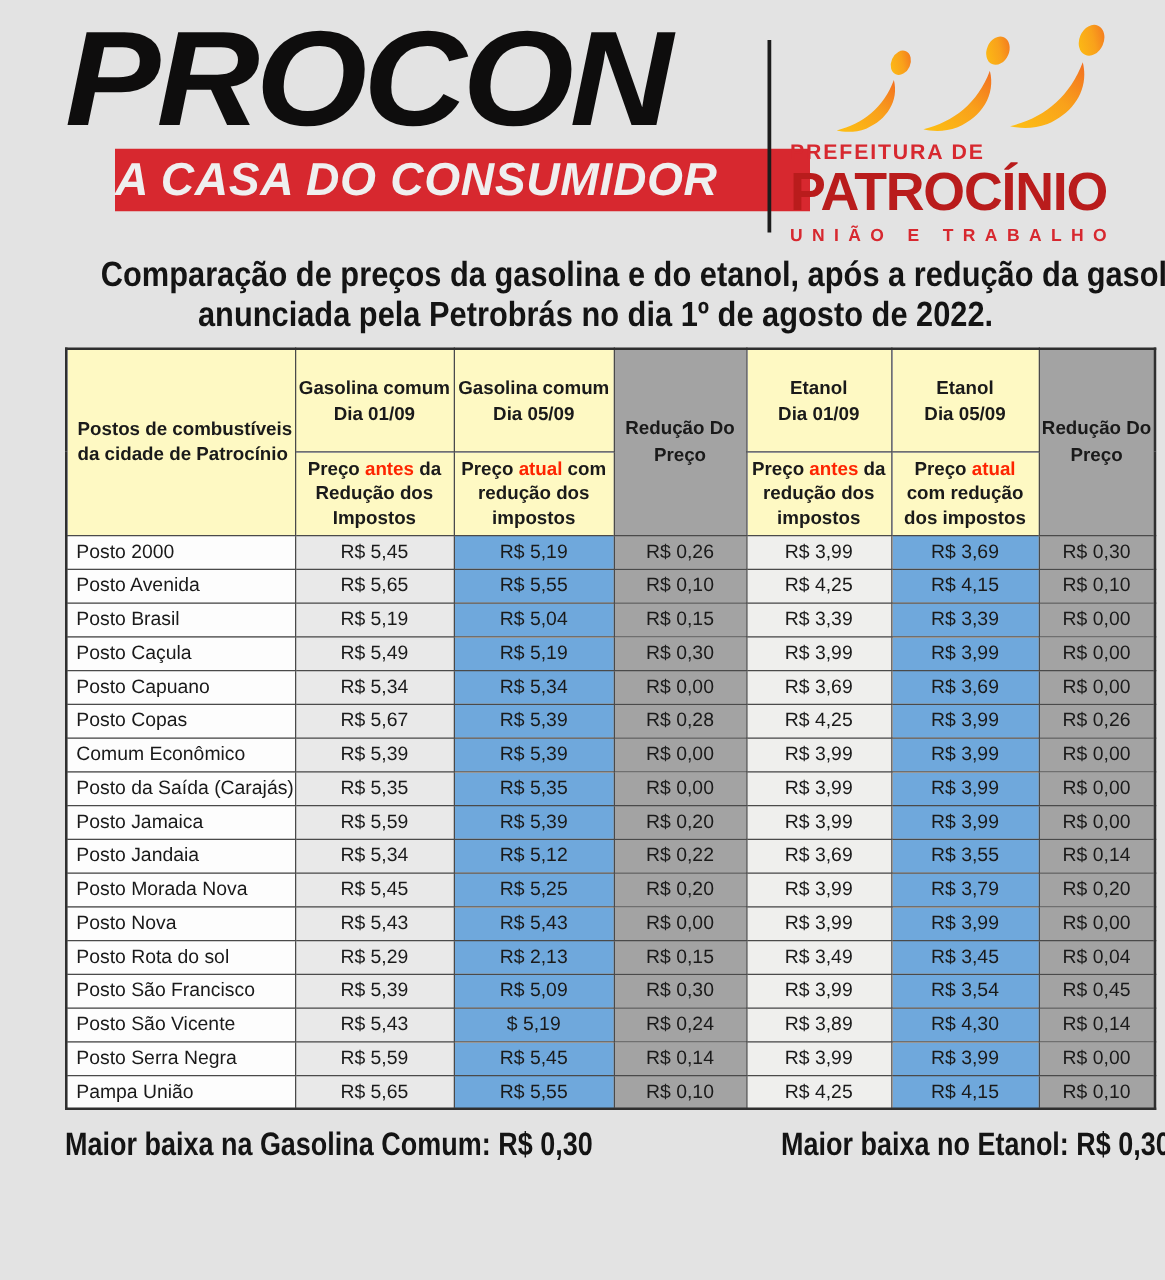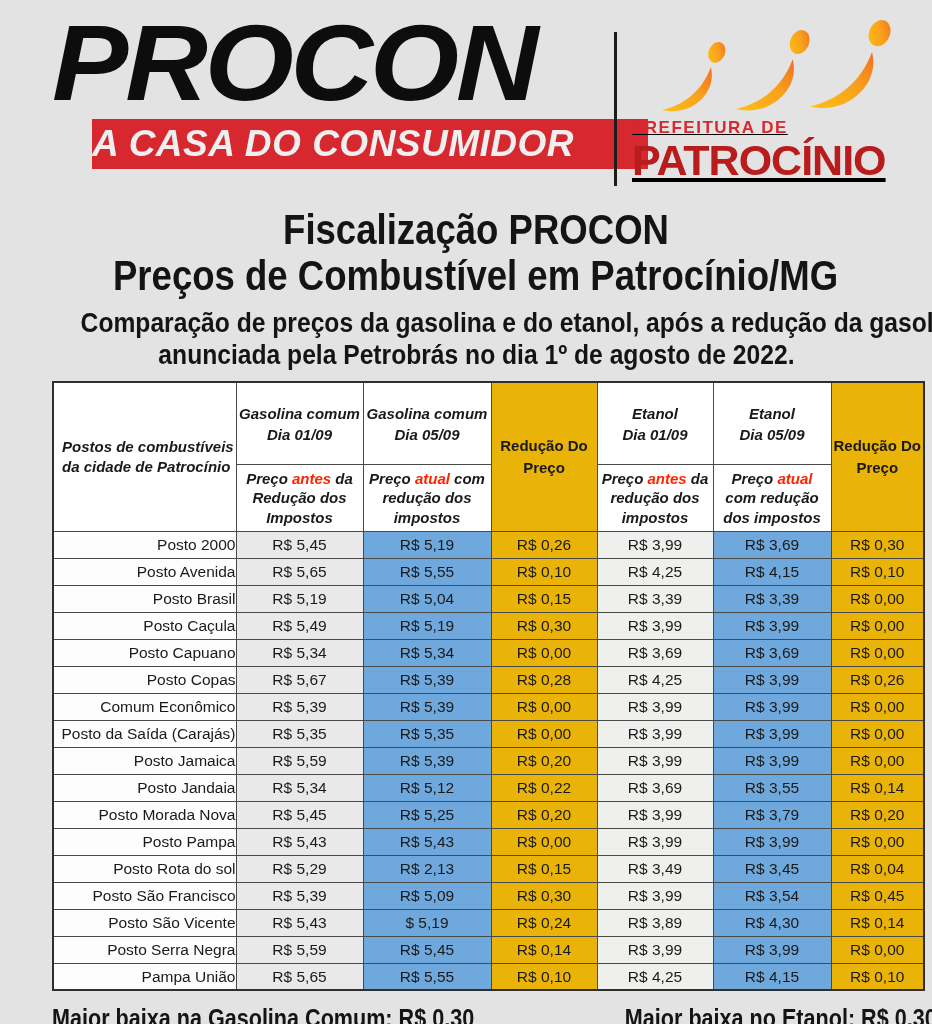--- a/index.html
+++ b/index.html
@@ -23,21 +23,20 @@
   }
   .procon-banner span {
     color:#efefef; font-weight:bold; font-style:italic;
     font-size:37px; letter-spacing:0.5px; white-space:nowrap;
     transform:scaleX(1.0); transform-origin:center;
   }
   .logo-divider { width:3px; background:#1c1c1c; margin:18px 5px 10px 6px; }
   .pref-block {
     flex:1; display:flex; flex-direction:column;
     padding:4px 0 0 10px;
-    text-decoration:underline;
   }
   .runners-svg { margin-left:auto; margin-right:2px; }
   .pref-line1 { color:#d7282f; font-weight:bold; font-size:17px; letter-spacing:1.5px; margin-top:2px; }
   .pref-name  { color:#b91c1c; font-weight:bold; font-size:43px; letter-spacing:-1px; line-height:1.05; white-space:nowrap; }
   .pref-motto { color:#d7282f; font-weight:bold; font-size:14px; letter-spacing:7.5px; margin-top:3px; white-space:nowrap; }
   
   .title { text-align:center; margin-top:10px; }
   .title div {
     display:inline-block; font-weight:bold; color:#141414;
     font-size:43px; line-height:1.08; white-space:nowrap;
@@ -49,34 +48,34 @@
     font-size:28px; line-height:1.15; white-space:nowrap;
     transform:scaleX(0.88); transform-origin:center;
   }
   
   .table-wrap { margin:10px 0 0 32px; }
   table { border-collapse:collapse; table-layout:fixed; width:871px; border:2px solid #2f2f2f; }
   th, td { border:1px solid #4a4a4a; font-size:15px; color:#1a1a1a; overflow:hidden; }
   thead th { font-weight:bold; vertical-align:middle; text-align:center; }
   tr.hdr-top th { height:82px; }
   tr.hdr-sub th { height:67px; }
-  .yellow { background:#ffffff;font-style:italic; }
-  .pink   { background:#eab308;margin-top:32px; }
+  .yellow { background:#fef9c3; }
+  .pink   { background:#a3a3a3;margin-top:32px; }
   .blue   { background:#6fa8dc; }
   .gray   { background:#e9e9e9; }
   .near-white { background:#efefed; }
   .name   { background:#fdfdfd; }
   th.postos { text-align:left; padding-left:8px; font-size:15px; line-height:1.35; }
   th .hdr-title { line-height:1.4; }
   th .red { color:#fe2400; }
   th.sub-cell { line-height:1.3; padding:0 4px; }
   th.reducao { line-height:1.45; }
   tbody tr { height:27px; }
   tbody td { text-align:center; line-height:1; font-size:15.5px; }
-  tbody td.name { text-align:right; padding-left:7px; }
+  tbody td.name { text-align:left; padding-left:7px; }
   
   .footer { display:flex; justify-content:space-between; padding:0 32px; margin-top:12px; }
   .footer div {
     font-weight:bold; color:#141414; font-size:26px; white-space:nowrap;
   }
   .footer .left  { transform:scaleX(0.83); transform-origin:left center; }
   .footer .right { transform:scaleX(0.83); transform-origin:right center; }
 </style>
 </head>
 <body>
@@ -110,27 +109,24 @@
           <ellipse cx="74" cy="14" rx="11" ry="14.5" transform="rotate(24 74 14)"></ellipse>
           <path d="M0,92 C30,85 54,66 66,34 C72,58 58,80 34,90 C21,95 8,94 0,92 Z"></path>
         </g>
         <g fill="url(#og)" transform="translate(152,2) scale(0.94)">
           <ellipse cx="74" cy="14" rx="11" ry="14.5" transform="rotate(24 74 14)"></ellipse>
           <path d="M0,92 C30,85 54,66 66,34 C72,58 58,80 34,90 C21,95 8,94 0,92 Z"></path>
         </g>
       </svg>
       <div class="pref-line1">PREFEITURA DE</div>
       <div class="pref-name">PATROCÍNIO</div>
+      <div class="pref-motto">UNIÃO E TRABALHO</div>
     </div>
   </div>
 
-  <div class="title">
-    <div>Fiscalização PROCON</div><br>
-    <div>Preços de Combustível em Patrocínio/MG</div>
-  </div>
   <div class="subtitle">
     <div>Comparação de preços da gasolina e do etanol, após a redução da gasolina</div><br>
     <div>anunciada pela Petrobrás no dia 1º de agosto de 2022.</div>
   </div>
 
   <div class="table-wrap">
     <table>
       <colgroup>
         <col style="width:183px">
           <col style="width:127px">
@@ -271,21 +267,21 @@
           <tr>
             <td class="name">Posto Morada Nova</td>
             <td class="gray">R$ 5,45</td>
             <td class="blue">R$ 5,25</td>
             <td class="pink">R$ 0,20</td>
             <td class="near-white">R$ 3,99</td>
             <td class="blue">R$ 3,79</td>
             <td class="pink">R$ 0,20</td>
           </tr>
           <tr>
-            <td class="name">Posto Pampa</td>
+            <td class="name">Posto Nova</td>
             <td class="gray">R$ 5,43</td>
             <td class="blue">R$ 5,43</td>
             <td class="pink">R$ 0,00</td>
             <td class="near-white">R$ 3,99</td>
             <td class="blue">R$ 3,99</td>
             <td class="pink">R$ 0,00</td>
           </tr>
           <tr>
             <td class="name">Posto Rota do sol</td>
             <td class="gray">R$ 5,29</td>

